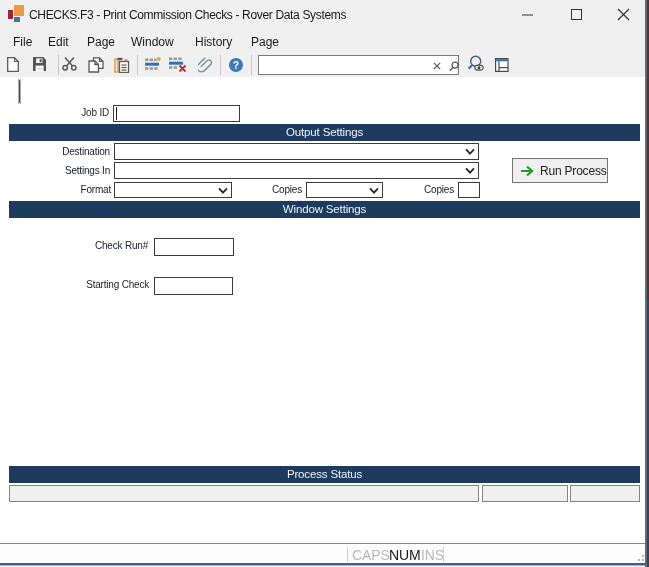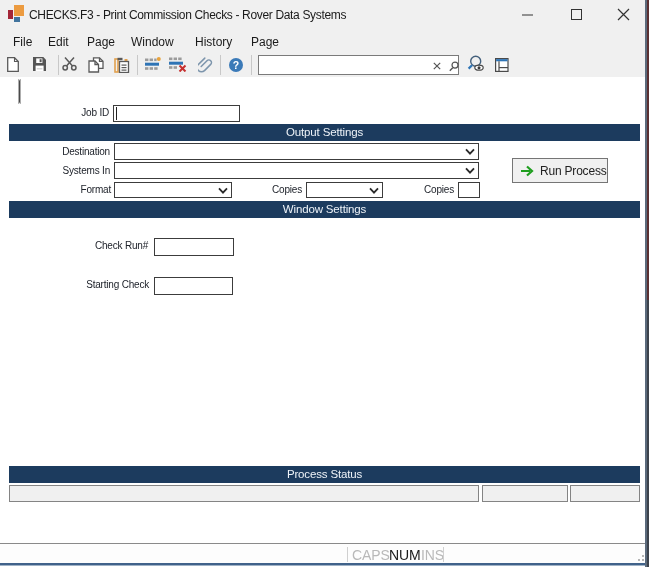--- a/index.html
+++ b/index.html
@@ -173,21 +173,21 @@
 
   <div class="navybar" style="top:124px">Output Settings</div>
 
   <span class="lbl" style="right:539px;top:146px">Destination</span>
   <div class="combo" style="left:114px;top:143px;width:365px;height:17px">
     <svg class="chev" style="left:350px" width="10" height="8" viewBox="0 0 10 8">
         <path d="M1 1.3 L5 5.6 L9 1.3" fill="none" stroke="#2a2a2a" stroke-width="1.8"></path>
       </svg>
   </div>
 
-  <span class="lbl" style="right:539px;top:165px">Systems In</span>
+  <span class="lbl" style="right:539px;top:165px">Settings In</span>
   <div class="combo" style="left:114px;top:162px;width:365px;height:17px">
     <svg class="chev" style="left:350px" width="10" height="8" viewBox="0 0 10 8">
         <path d="M1 1.3 L5 5.6 L9 1.3" fill="none" stroke="#2a2a2a" stroke-width="1.8"></path>
       </svg>
   </div>
 
   <div class="abs" style="left:512px;top:158px;width:96px;height:25px;background:#f0f0f0;border:1px solid #757575;">
     <svg class="abs" style="left:8px;top:6px" width="15" height="12" viewBox="0 0 15 12">
         <path d="M0 6 h9 M6 1.5 L11 6 L6 10.5" fill="none" stroke="#1e9e1e" stroke-width="2.2"></path>
       </svg>

